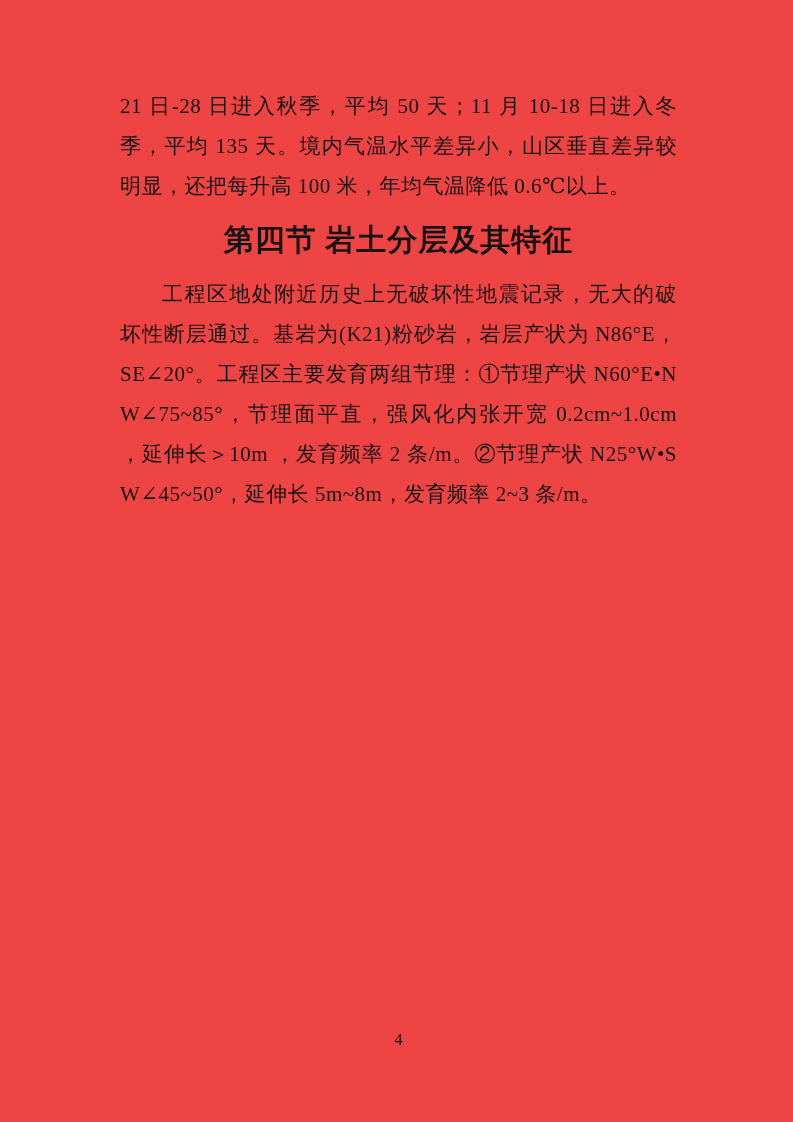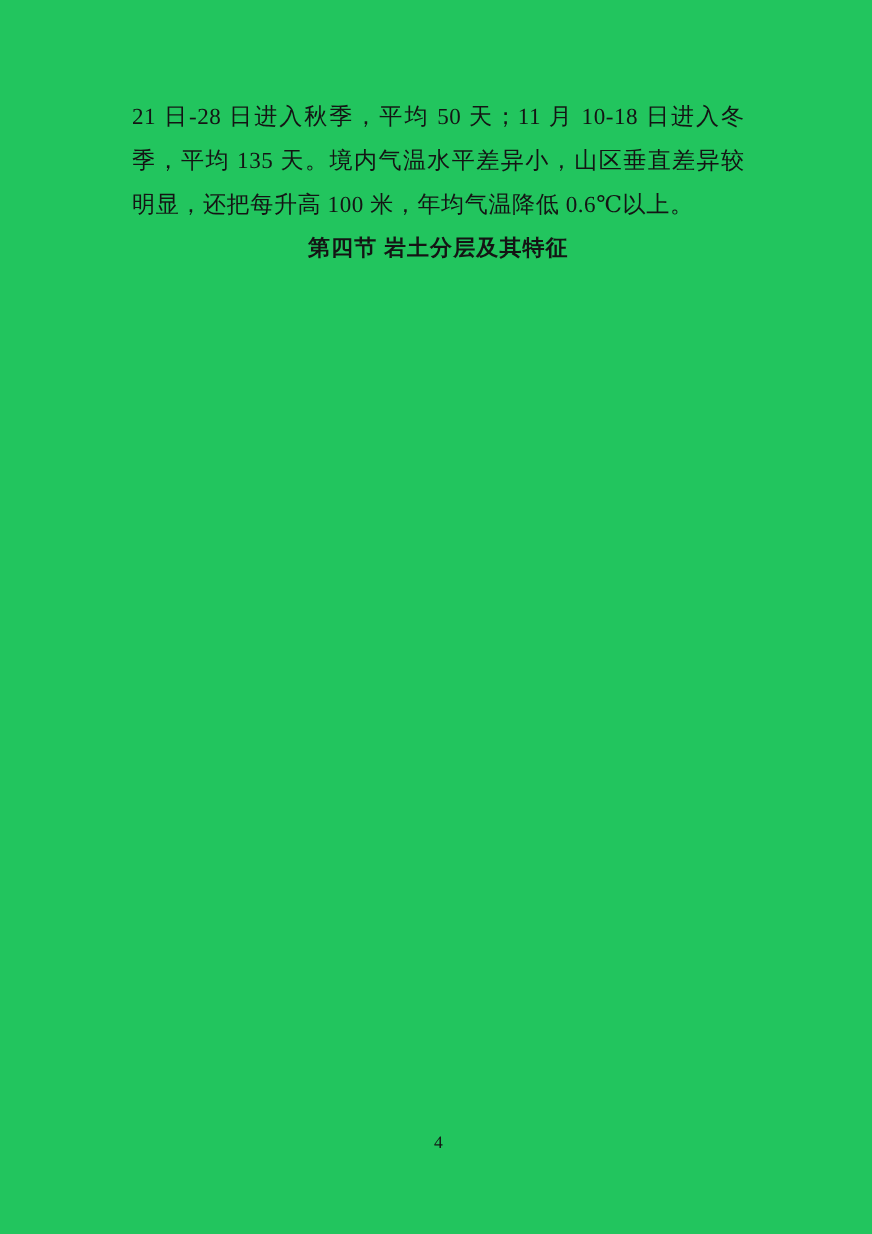--- a/index.html
+++ b/index.html
@@ -14,43 +14,43 @@
     font-family: "Liberation Serif", "DejaVu Serif", serif;
     color: #141414;
     overflow: hidden;
   }
   .page {
     position: absolute;
     left: 0;
     top: 0;
     width: 793px;
     height: 1122px;
-    background: #22c55e;
+    background: #ef4444;
   }
   .content {
     position: absolute;
     left: 120px;
     top: 86px;
     width: 557px;
   }
   .body-para {
     margin: 0;
     font-size: 21px;
     line-height: 40px;
     text-align: justify;
     text-justify: inter-character;
     letter-spacing: 0.5px;
     word-break: break-all;
   }
   .body-para.indent {
     text-indent: 42px;
   }
   .section-heading {
-    margin: 0;
-    font-size: 20px;
+    margin: 14px;
+    font-size: 30px;
     line-height: 40px;
     font-weight: bold;
     text-align: center;
     letter-spacing: 1px;
   }
   .page-footer {
     position: absolute;
     left: 120px;
     width: 557px;
     top: 1030px;
@@ -65,18 +65,19 @@
 
 <div class="page">
   <div class="content">
 
     <p class="body-para">21 日-28 日进入秋季，平均 50 天；11 月 10-18 日进入冬季，平均 135 天。境内气温水平差异小，山区垂直差异较明显，还把每升高 100 米，年均气温降低 0.6℃以上。</p>
 
     <h2 class="section-heading">第四节 岩土分层及其特征</h2>
 
 
 
+    <p class="body-para indent">工程区地处附近历史上无破坏性地震记录，无大的破坏性断层通过。基岩为(K21)粉砂岩，岩层产状为 N86°E，SE∠20°。工程区主要发育两组节理：①节理产状 N60°E•NW∠75~85°，节理面平直，强风化内张开宽 0.2cm~1.0cm ，延伸长＞10m ，发育频率 2 条/m。②节理产状 N25°W•SW∠45~50°，延伸长 5m~8m，发育频率 2~3 条/m。</p>
 
 
   </div>
 
   <div class="page-footer">4</div>
 </div>
 
 </body></html>

